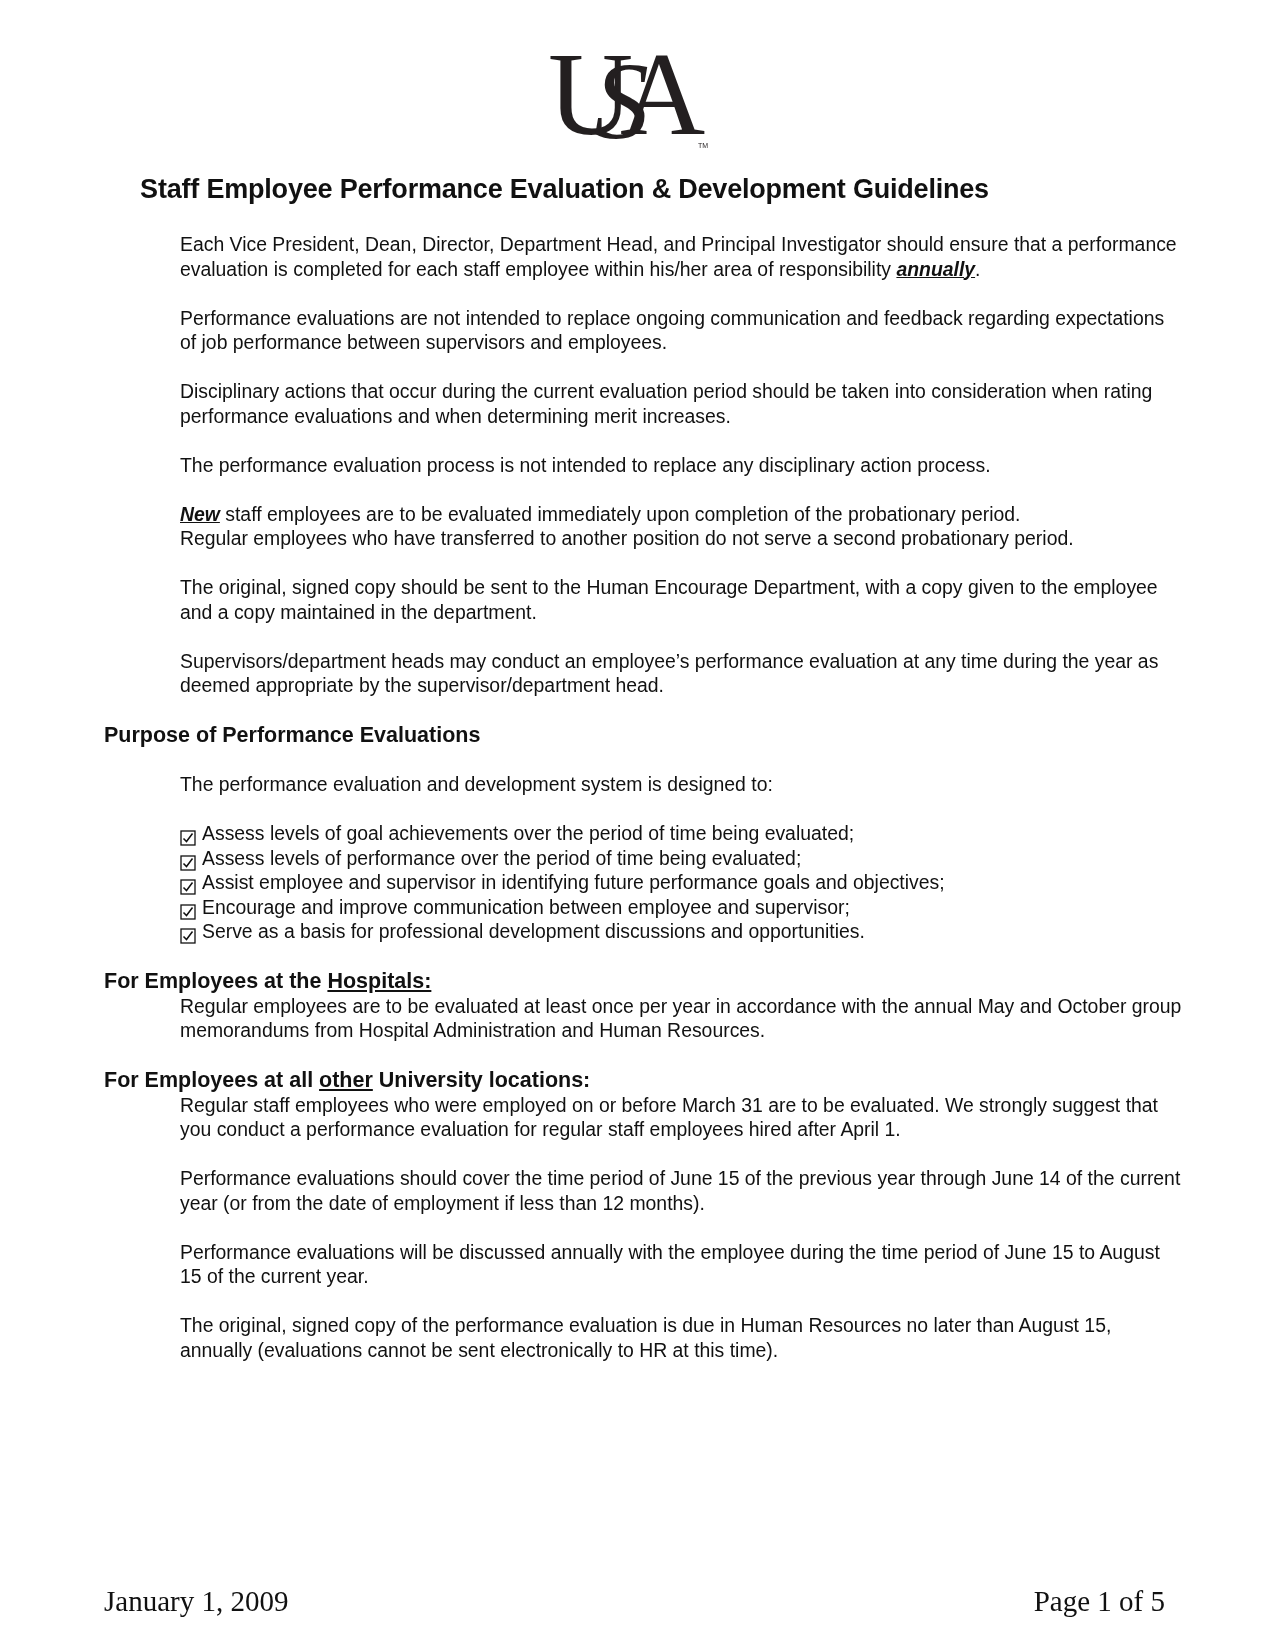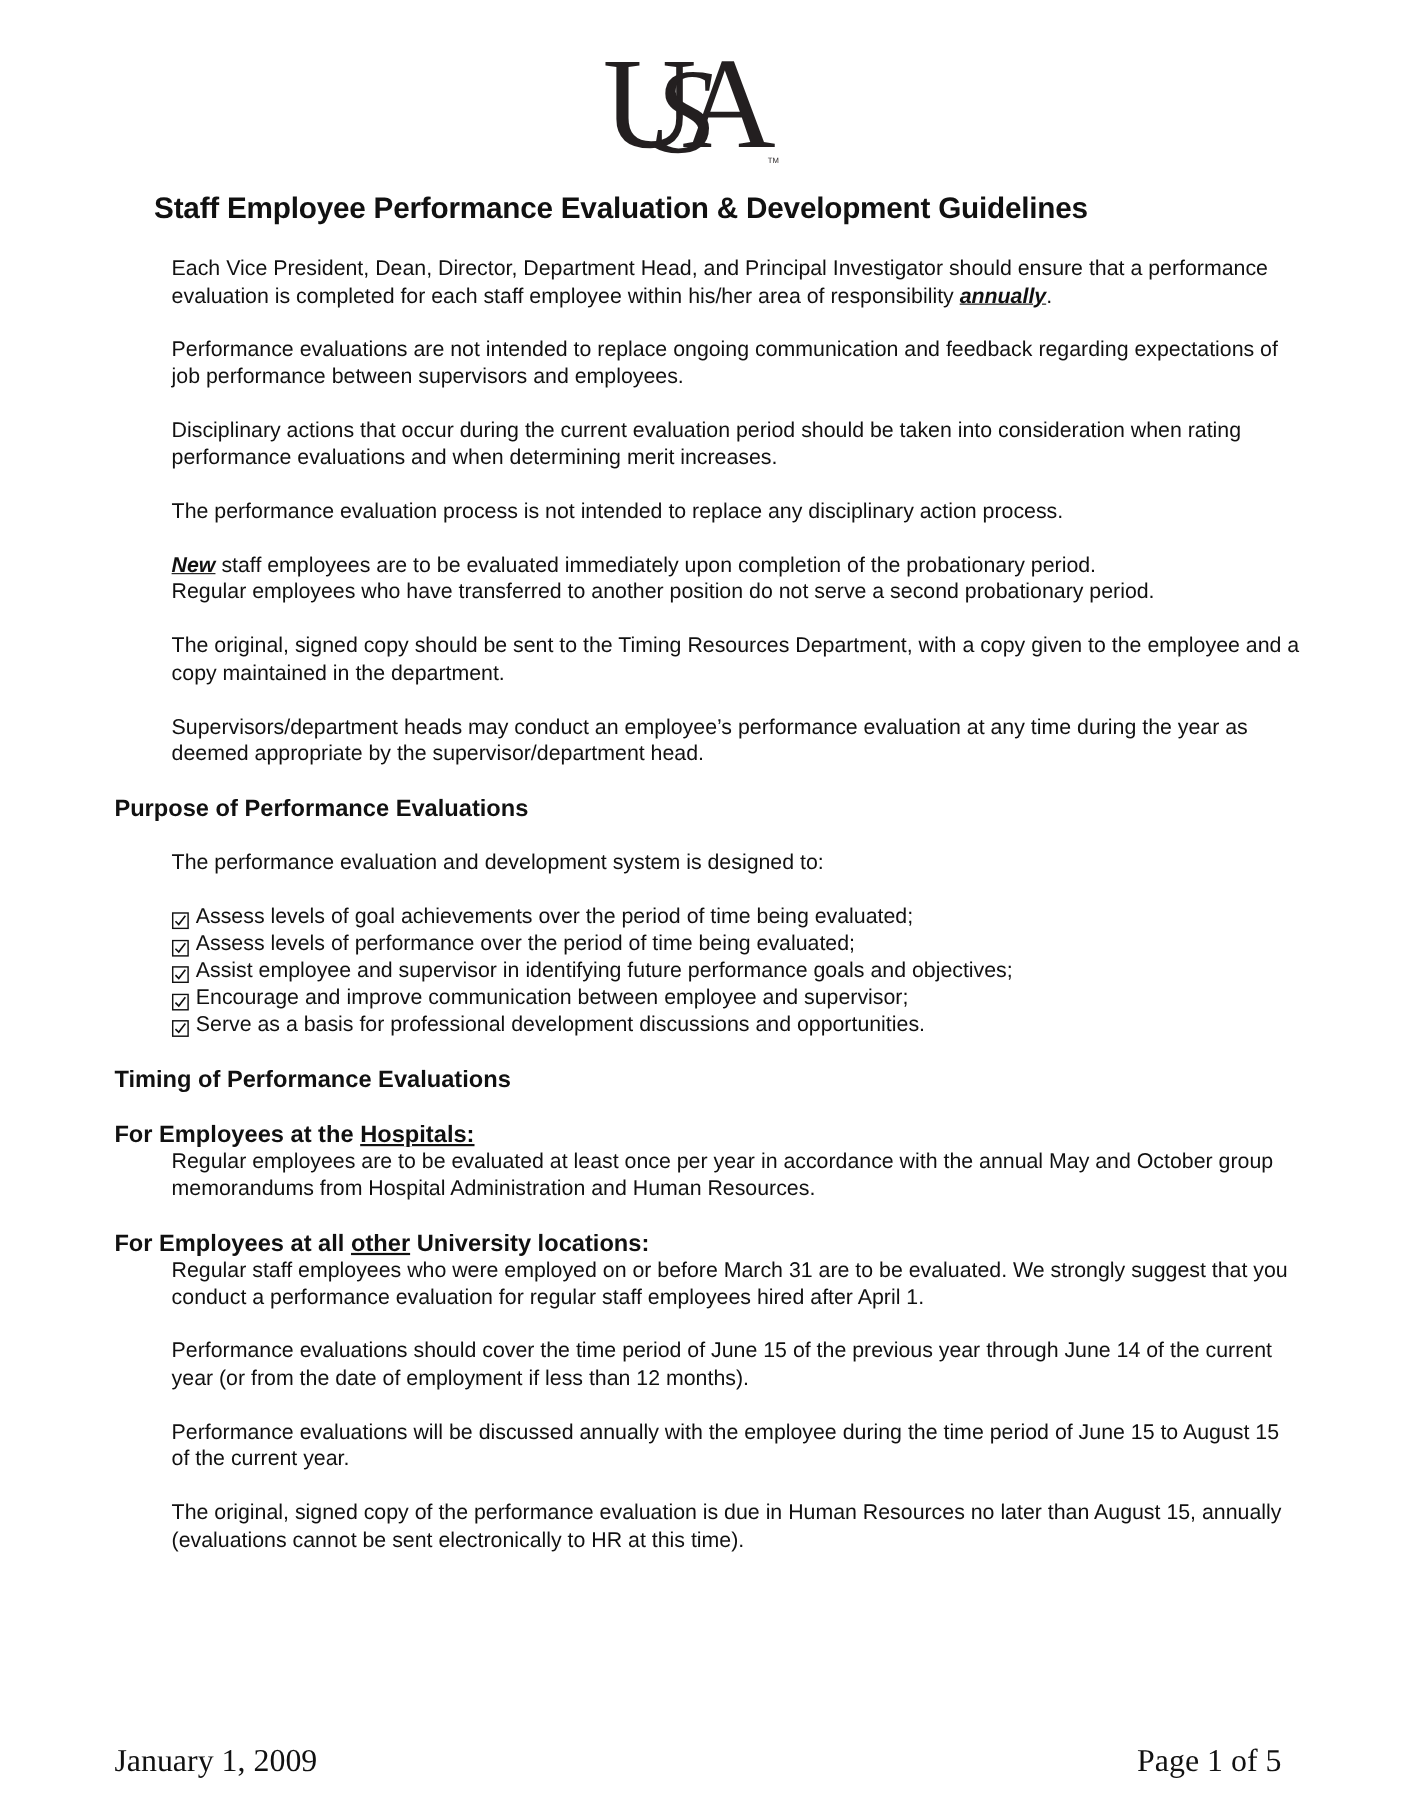--- a/index.html
+++ b/index.html
@@ -1,21 +1,21 @@
 <!DOCTYPE html>
 <html><head>
 <meta charset="utf-8">
 <style>
   html, body { margin: 0; padding: 0; background: #ffffff; }
   body { width: 1275px; height: 1650px; position: relative; overflow: hidden; color: #111; font-family: "Liberation Sans", sans-serif; }
   .logo { position: absolute; left: 548px; top: 38px; width: 170px; height: 112px; }
   .title { position: absolute; left: 0; width: 1129px; top: 174px; text-align: center; font-weight: bold; font-size: 27px; letter-spacing: -0.2px; }
   .content { position: absolute; left: 104px; top: 232px; width: 1080px; font-size: 19.4px; line-height: 24.5px; }
   .intro { margin: 0; }
-  .indent { margin-left: 52px; }
+  .indent { margin-left: 76px; }
   p { margin: 0; }
   .gap { margin-top: 24.5px; }
   .h { font-weight: bold; font-size: 21.5px; line-height: 26px; margin-top: 24px; }
   .u { text-decoration: underline; }
   .bi { font-weight: bold; font-style: italic; text-decoration: underline; }
   .check-item { display: flex; align-items: center; }
   .check-icon { display: inline-block; width: 16px; height: 16px; margin-right: 6px; position: relative; top: 2px; }
   .footer { position: absolute; top: 1585px; font-family: "Liberation Serif", serif; font-size: 29px; }
   .footer-left { left: 104px; }
   .footer-right { right: 110px; }
@@ -35,21 +35,21 @@
 <div class="title">Staff Employee Performance Evaluation &amp; Development Guidelines</div>
 
 <div class="content">
 
   <div class="indent">
     <p><span>Each Vice President, Dean, Director, Department Head, and Principal Investigator should ensure that a performance evaluation is completed for each staff employee within his/her area of responsibility </span><span class="bi">annually</span><span>.</span></p>
     <p class="gap">Performance evaluations are not intended to replace ongoing communication and feedback regarding expectations of job performance between supervisors and employees.</p>
     <p class="gap">Disciplinary actions that occur during the current evaluation period should be taken into consideration when rating performance evaluations and when determining merit increases.</p>
     <p class="gap">The performance evaluation process is not intended to replace any disciplinary action process.</p>
     <p class="gap"><span class="bi">New</span><span> staff employees are to be evaluated immediately upon completion of the probationary period.</span><br><span>Regular employees who have transferred to another position do not serve a second probationary period.</span></p>
-    <p class="gap">The original, signed copy should be sent to the Timing Resources Department, with a copy given to the employee and a copy maintained in the department.</p>
+    <p class="gap">The original, signed copy should be sent to the Human Encourage Department, with a copy given to the employee and a copy maintained in the department.</p>
     <p class="gap">Supervisors/department heads may conduct an employee’s performance evaluation at any time during the year as deemed appropriate by the supervisor/department head.</p>
   </div>
 
   <div class="h">Purpose of Performance Evaluations</div>
   <div class="indent">
     <p class="gap">The performance evaluation and development system is designed to:</p>
     <div class="gap">
       <div class="check-item">
           <span class="check-icon"><svg width="16" height="16" viewBox="0 0 16 16">
               <rect x="1" y="1" width="14" height="14" fill="none" stroke="#111" stroke-width="1.3"></rect>
@@ -81,21 +81,20 @@
       <div class="check-item">
           <span class="check-icon"><svg width="16" height="16" viewBox="0 0 16 16">
               <rect x="1" y="1" width="14" height="14" fill="none" stroke="#111" stroke-width="1.3"></rect>
               <path d="M3.5 8.5 L6.5 11.5 L12.5 3.5" fill="none" stroke="#111" stroke-width="1.5"></path>
             </svg></span>
           <span>Serve as a basis for professional development discussions and opportunities.</span>
         </div>
     </div>
   </div>
 
-  <div class="h">Timing of Performance Evaluations</div>
 
   <div class="h"><span>For Employees at the </span><span class="u">Hospitals:</span></div>
   <div class="indent">
     <p>Regular employees are to be evaluated at least once per year in accordance with the annual May and October group memorandums from Hospital Administration and Human Resources.</p>
   </div>
 
   <div class="h"><span>For Employees at all </span><span class="u">other</span><span> University locations:</span></div>
   <div class="indent">
     <p>Regular staff employees who were employed on or before March 31 are to be evaluated. We strongly suggest that you conduct a performance evaluation for regular staff employees hired after April 1.</p>
     <p class="gap">Performance evaluations should cover the time period of June 15 of the previous year through June 14 of the current year (or from the date of employment if less than 12 months).</p>

